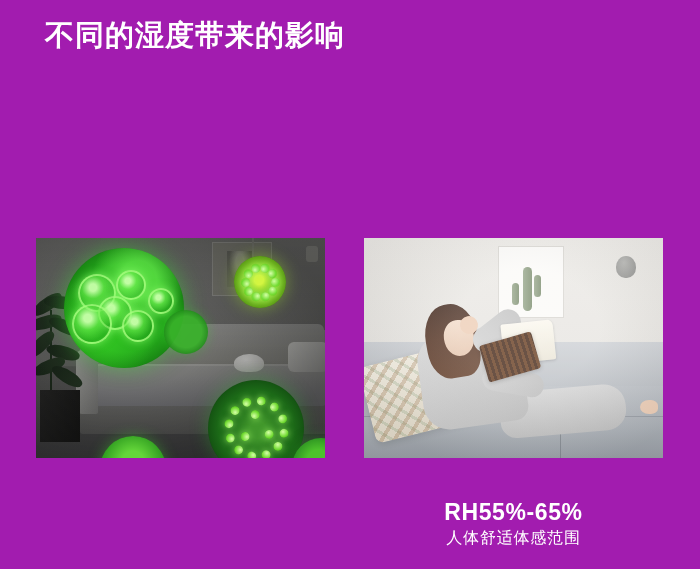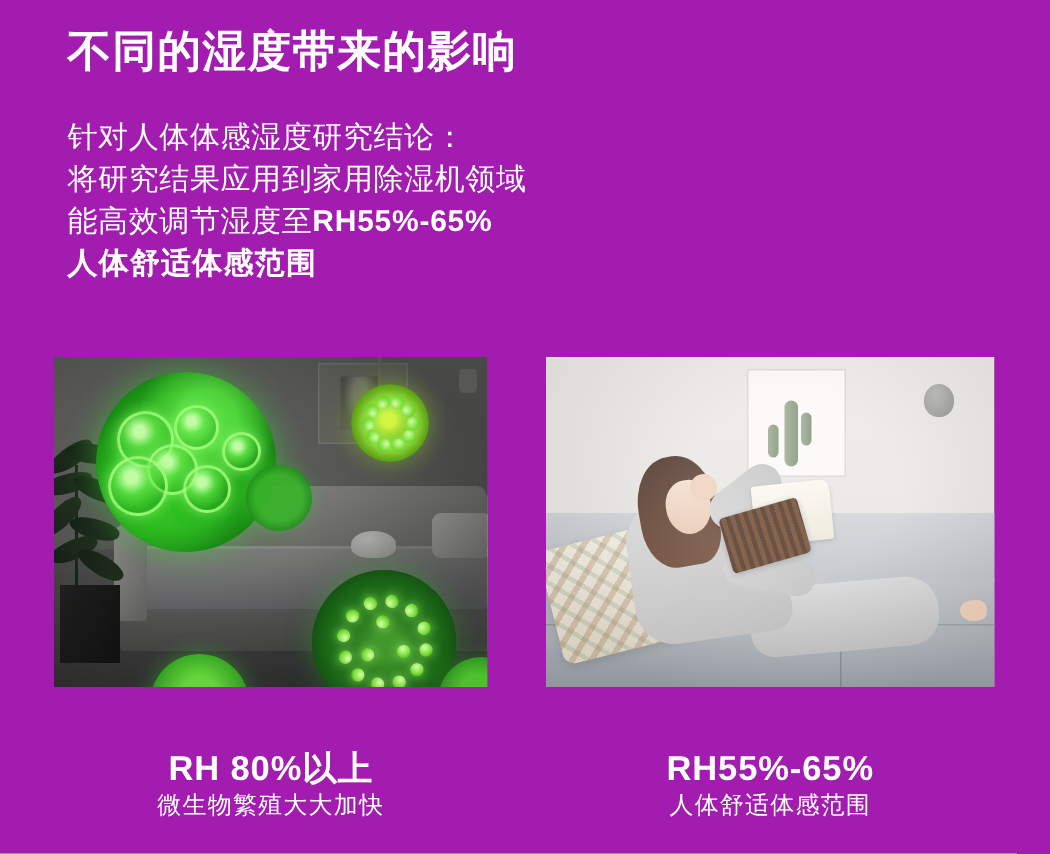--- a/index.html
+++ b/index.html
@@ -472,26 +472,20 @@
     white-space: nowrap;
   }
 </style>
 </head>
 <body>
 
 <div id="poster">
 
   <div class="page-title">不同的湿度带来的影响</div>
 
-  <div class="subtitle-block">
-    <div class="subtitle-line">针对人体体感湿度研究结论：</div>
-    <div class="subtitle-line">将研究结果应用到家用除湿机领域</div>
-    <div class="subtitle-line"><span>能高效调节湿度至</span><span class="strong">RH55%-65%</span></div>
-    <div class="subtitle-line bold">人体舒适体感范围</div>
-  </div>
 
   <div class="photo photo-left">
     <div class="room-dim">
       <div class="dim-wallframe"></div>
       <div class="dim-lamp"></div>
       <div class="dim-lampshade"></div>
       <div class="dim-switch"></div>
       <div class="dim-sofa"></div>
       <div class="dim-sofa-back"></div>
       <div class="dim-sofa-seat"></div>
@@ -583,22 +577,18 @@
       </div>
       <div class="br-book">
         <div class="br-book-page"></div>
         <div class="br-book-cover"></div>
       </div>
       <div class="br-foot"></div>
       <div class="br-wall-shadow"></div>
     </div>
   </div>
 
-  <div class="caption caption-left">
-    <div class="caption-title">RH 80%以上</div>
-    <div class="caption-sub">微生物繁殖大大加快</div>
-  </div>
   <div class="caption caption-right">
     <div class="caption-title">RH55%-65%</div>
     <div class="caption-sub">人体舒适体感范围</div>
   </div>
 
 </div>
 
 </body></html>

